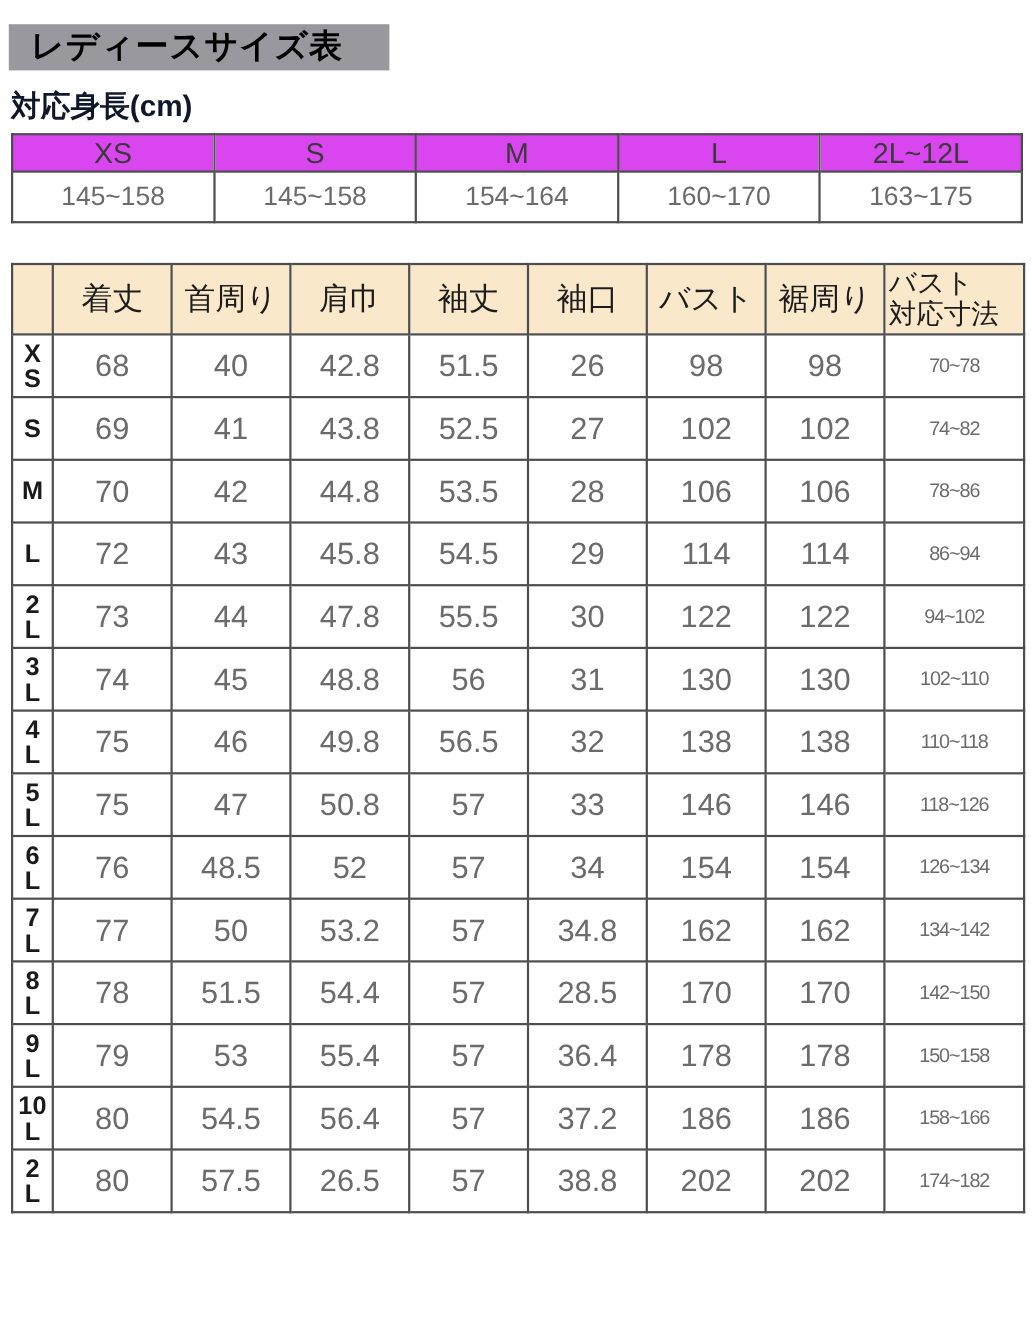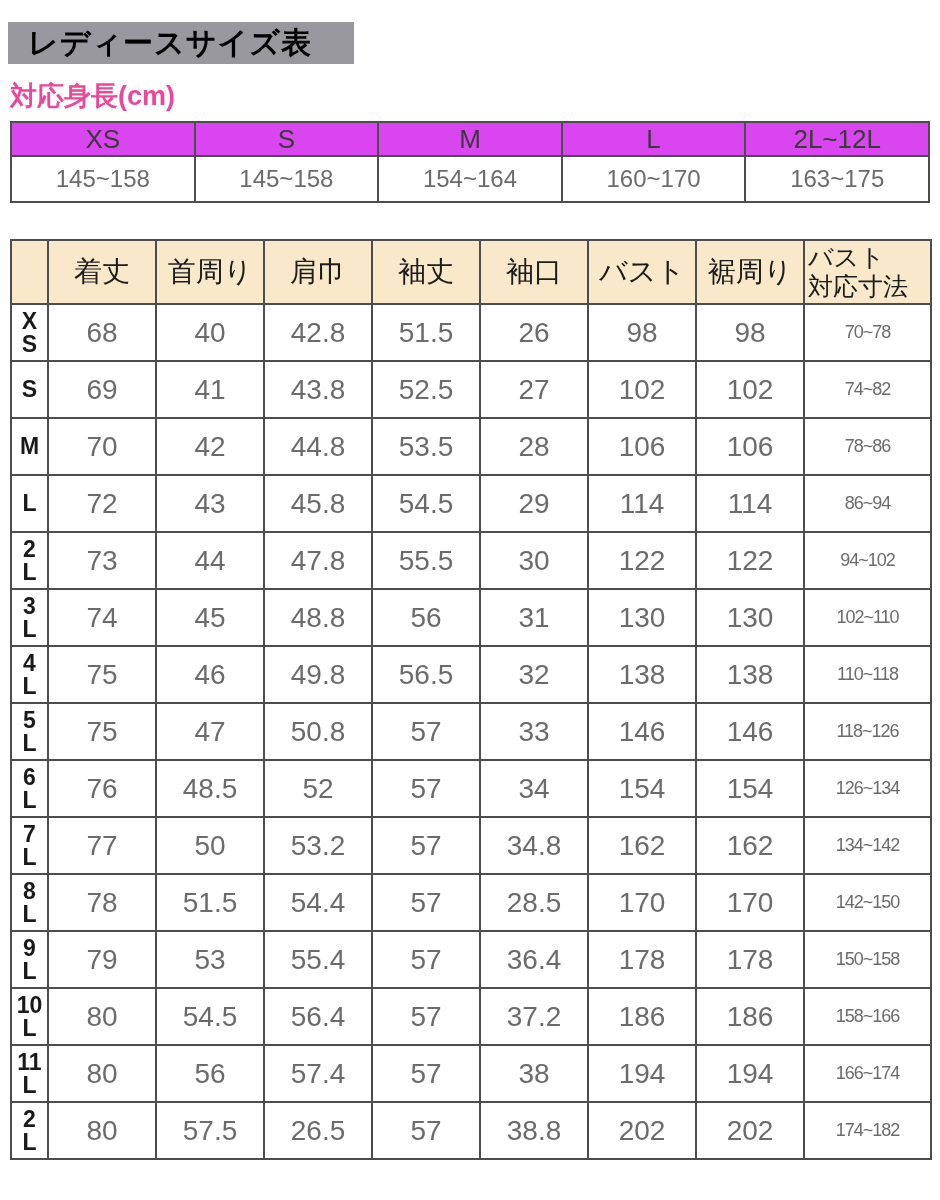--- a/index.html
+++ b/index.html
@@ -19,21 +19,21 @@
     font-size: 30px; font-weight: bold;
     line-height: 42px;
     padding-left: 20px;
     letter-spacing: 1px;
   }
 
   
   .height-label {
     margin-top: 14px;
     font-size: 27px; font-weight: bold;
-    color: #ec4899;
+    color: #0f172a;
   }
 
   
   table { border-collapse: collapse; table-layout: fixed; }
   th, td { border: 2px solid #4d4d4f; text-align: center; overflow: hidden; }
 
   
   .height-table { margin-top: 7px; width: 920px; }
   .height-table th {
     background: #d946ef;
@@ -315,34 +315,20 @@
           <td>54.5</td>
           <td>56.4</td>
           <td>57</td>
           <td>37.2</td>
           <td>186</td>
           <td>186</td>
           <td class="bust-cell">158~166</td>
         </tr>
         <tr>
           <th>
-            <div>11</div>
-            <div>L</div>
-          </th>
-          <td>80</td>
-          <td>56</td>
-          <td>57.4</td>
-          <td>57</td>
-          <td>38</td>
-          <td>194</td>
-          <td>194</td>
-          <td class="bust-cell">166~174</td>
-        </tr>
-        <tr>
-          <th>
             <div>2</div>
             <div>L</div>
           </th>
           <td>80</td>
           <td>57.5</td>
           <td>26.5</td>
           <td>57</td>
           <td>38.8</td>
           <td>202</td>
           <td>202</td>

